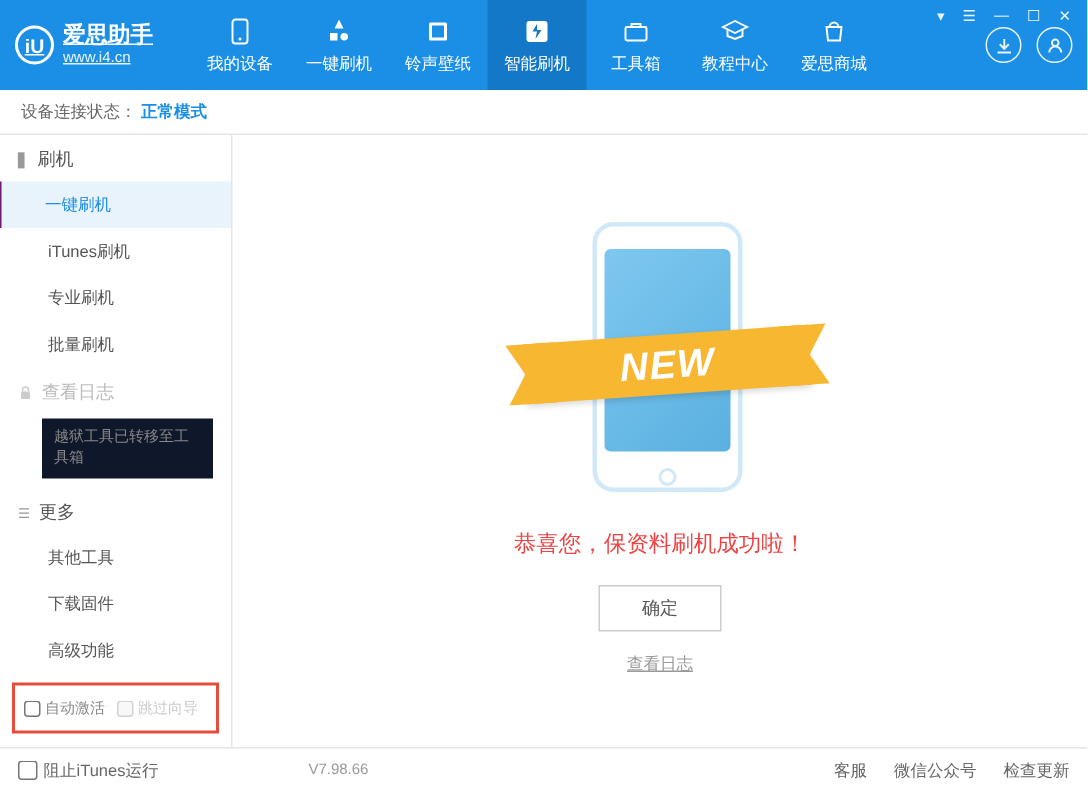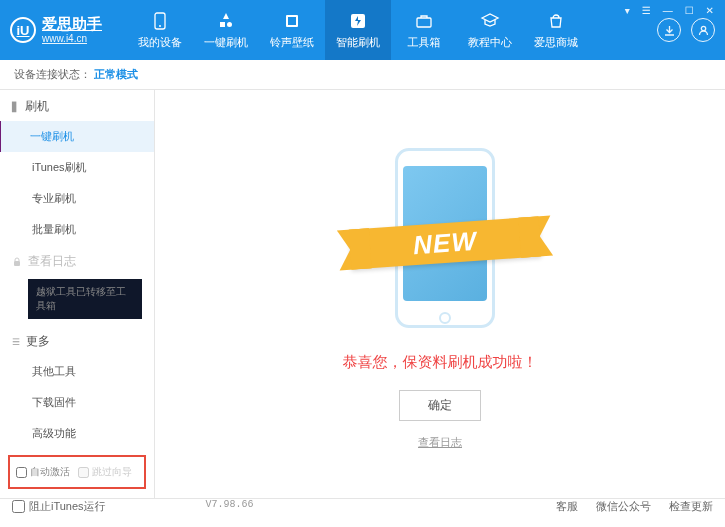--- a/index.html
+++ b/index.html
@@ -40,25 +40,25 @@
 .phone-screen { position: absolute; left: 38px; top: 28px; width: 84px; height: 135px; background: linear-gradient(135deg, #7ec8f0, #5ab0e0); border-radius: 4px; }
 .phone-btn { position: absolute; left: 74px; bottom: 14px; width: 12px; height: 12px; border: 2px solid #d0e8f7; border-radius: 50%; }
 .new-banner { position: absolute; left: -15px; top: 85px; width: 190px; height: 40px; background: #f7b731; transform: rotate(-4deg); display: flex; align-items: center; justify-content: center; font-size: 26px; font-weight: 900; color: #fff; font-style: italic; letter-spacing: 1px; box-shadow: 0 2px 4px rgba(0,0,0,0.15); }
 .new-banner::before, .new-banner::after { content: ""; position: absolute; top: 0; width: 0; height: 0; border: 20px solid #f7b731; }
 .new-banner::before { left: -12px; border-left-color: transparent; border-left-width: 12px; }
 .new-banner::after { right: -12px; border-right-color: transparent; border-right-width: 12px; }
 .success-msg { font-size: 15px; color: #ef4444; margin-bottom: 18px; }
 .ok-btn { padding: 6px 28px; border: 1px solid #ccc; background: #fff; font-size: 12px; color: #555; cursor: pointer; margin-bottom: 14px; }
 .view-log { font-size: 11px; color: #999; text-decoration: underline; cursor: pointer; }
 
-.footer { height: 29px; border-top: 1px solid #e5e5e5; display: flex; align-items: flex-start; padding: 0 12px; font-size: 11px; color: #666; }
+.footer { height: 29px; border-top: 1px solid #e5e5e5; display: flex; align-items: center; padding: 0 12px; font-size: 11px; color: #666; }
 .footer label { display: flex; align-items: center; gap: 4px; }
 .footer-right { margin-left: auto; display: flex; gap: 18px; }
 .footer-right span { cursor: pointer; }
-.version { margin-left: 100px; color: #999; font-size: 10px; font-family: Liberation Mono, monospace; }
+.version { margin-left: 100px; color: #999; font-size: 10px; }
 
 svg { display: block; }
 </style>
 </head>
 <body>
 
 <div class="header">
   <div class="win-controls">
     <span>▾</span>
     <span>☰</span>

